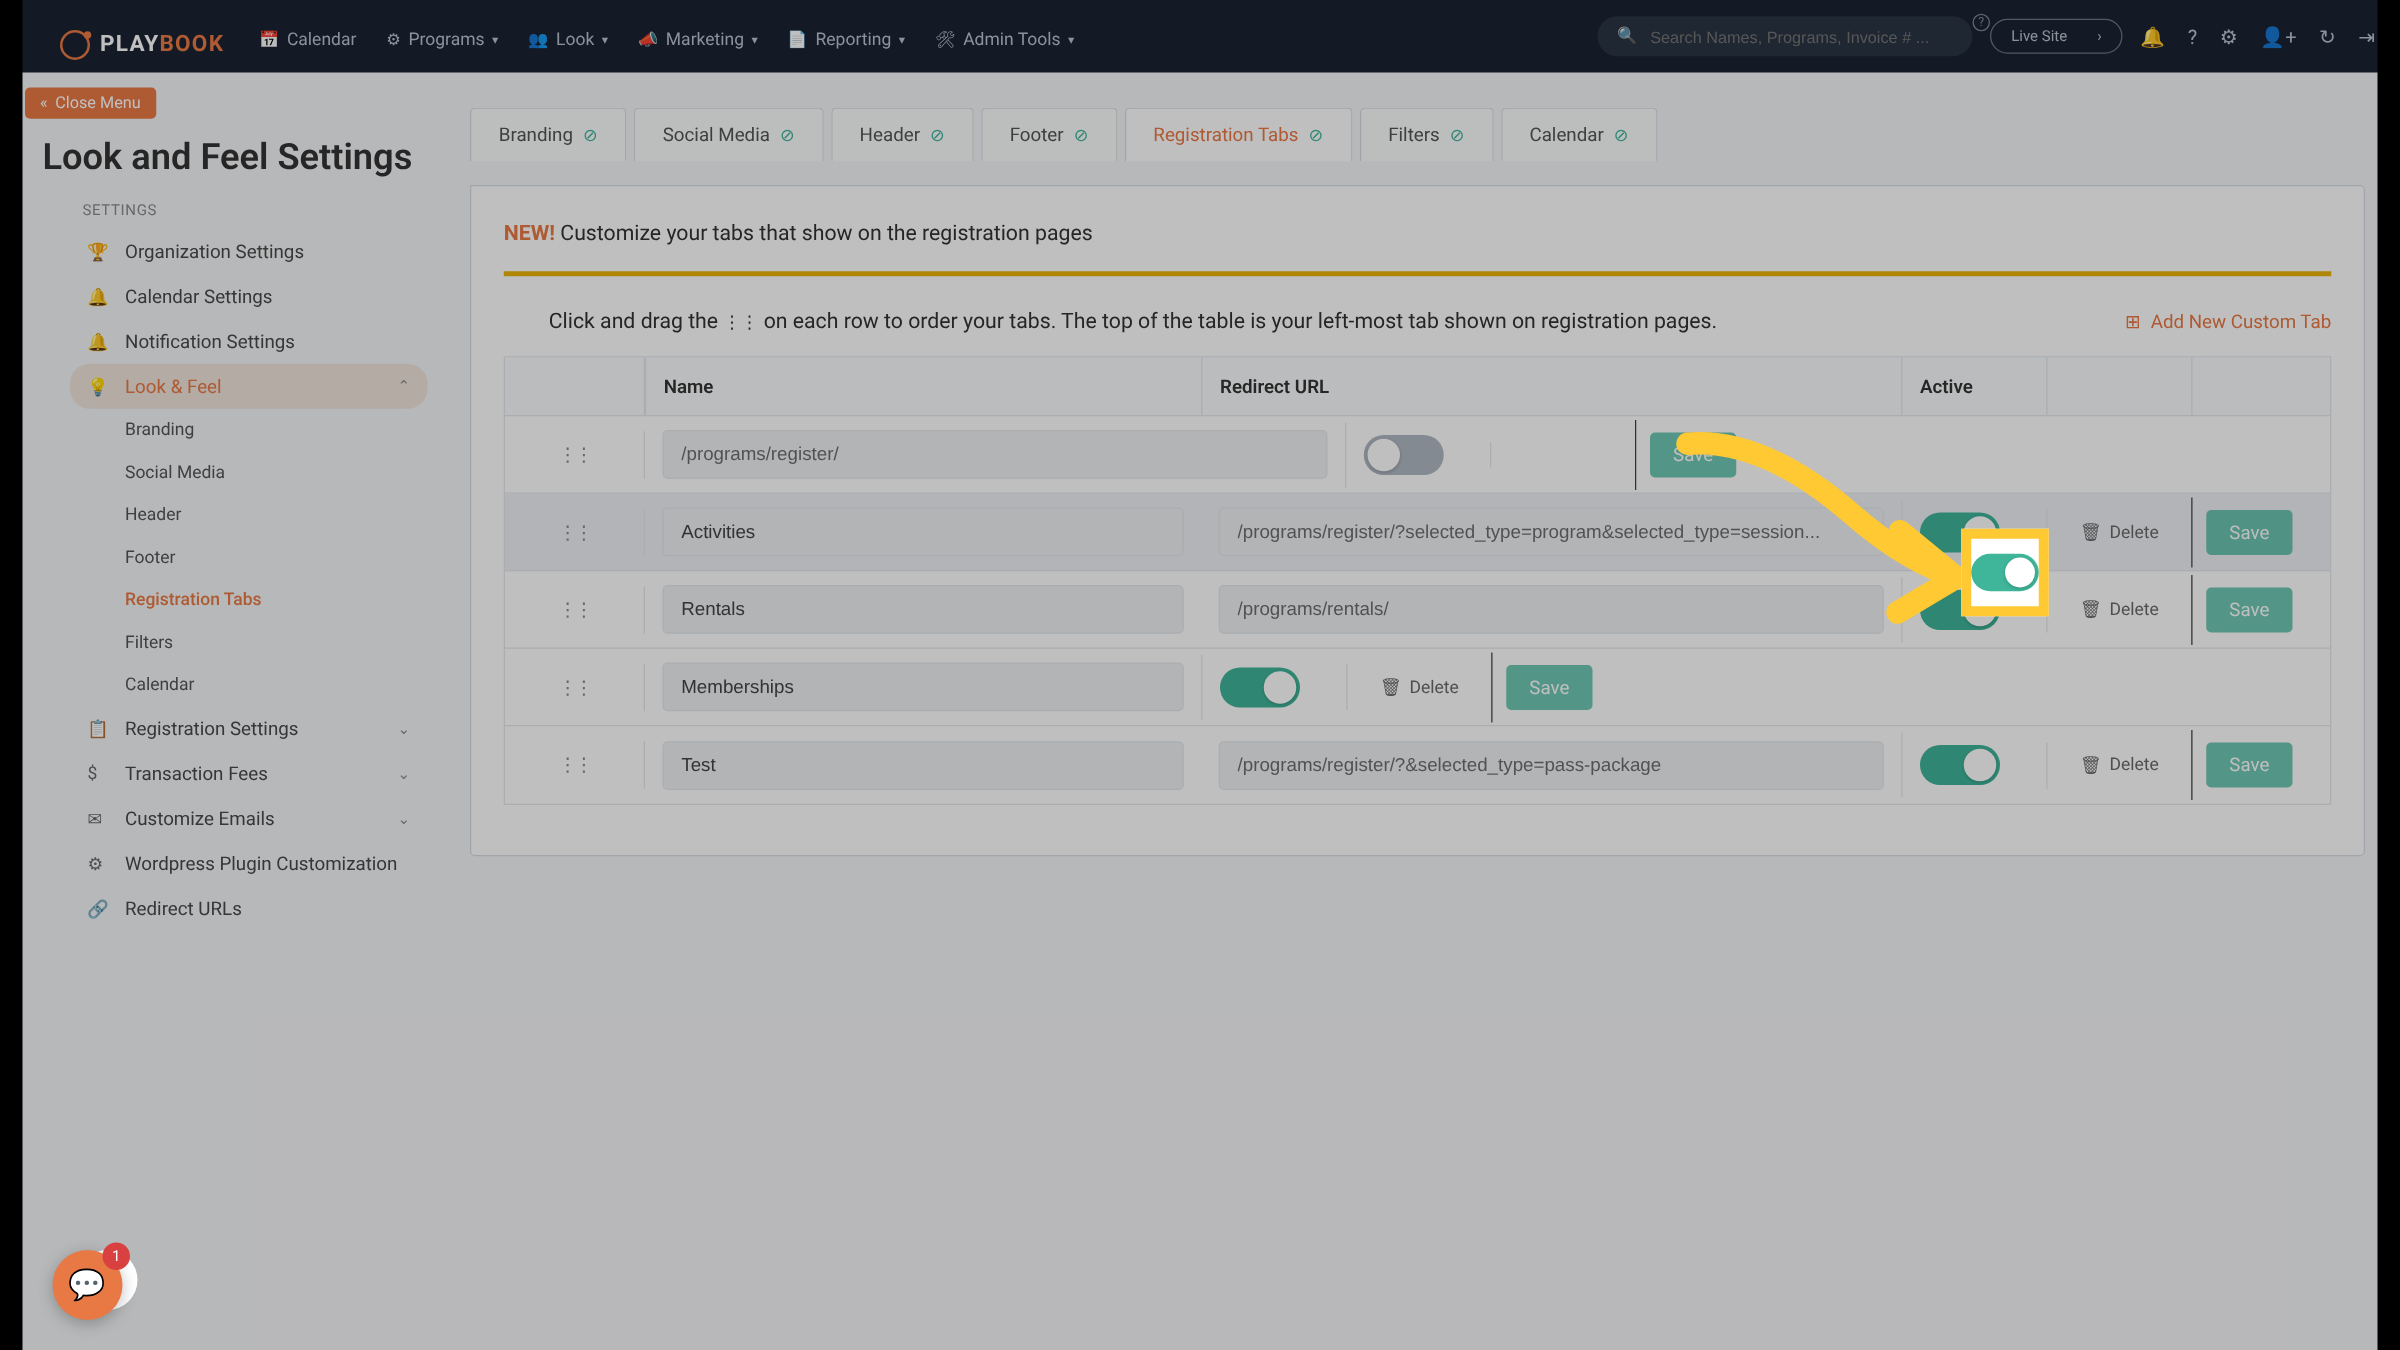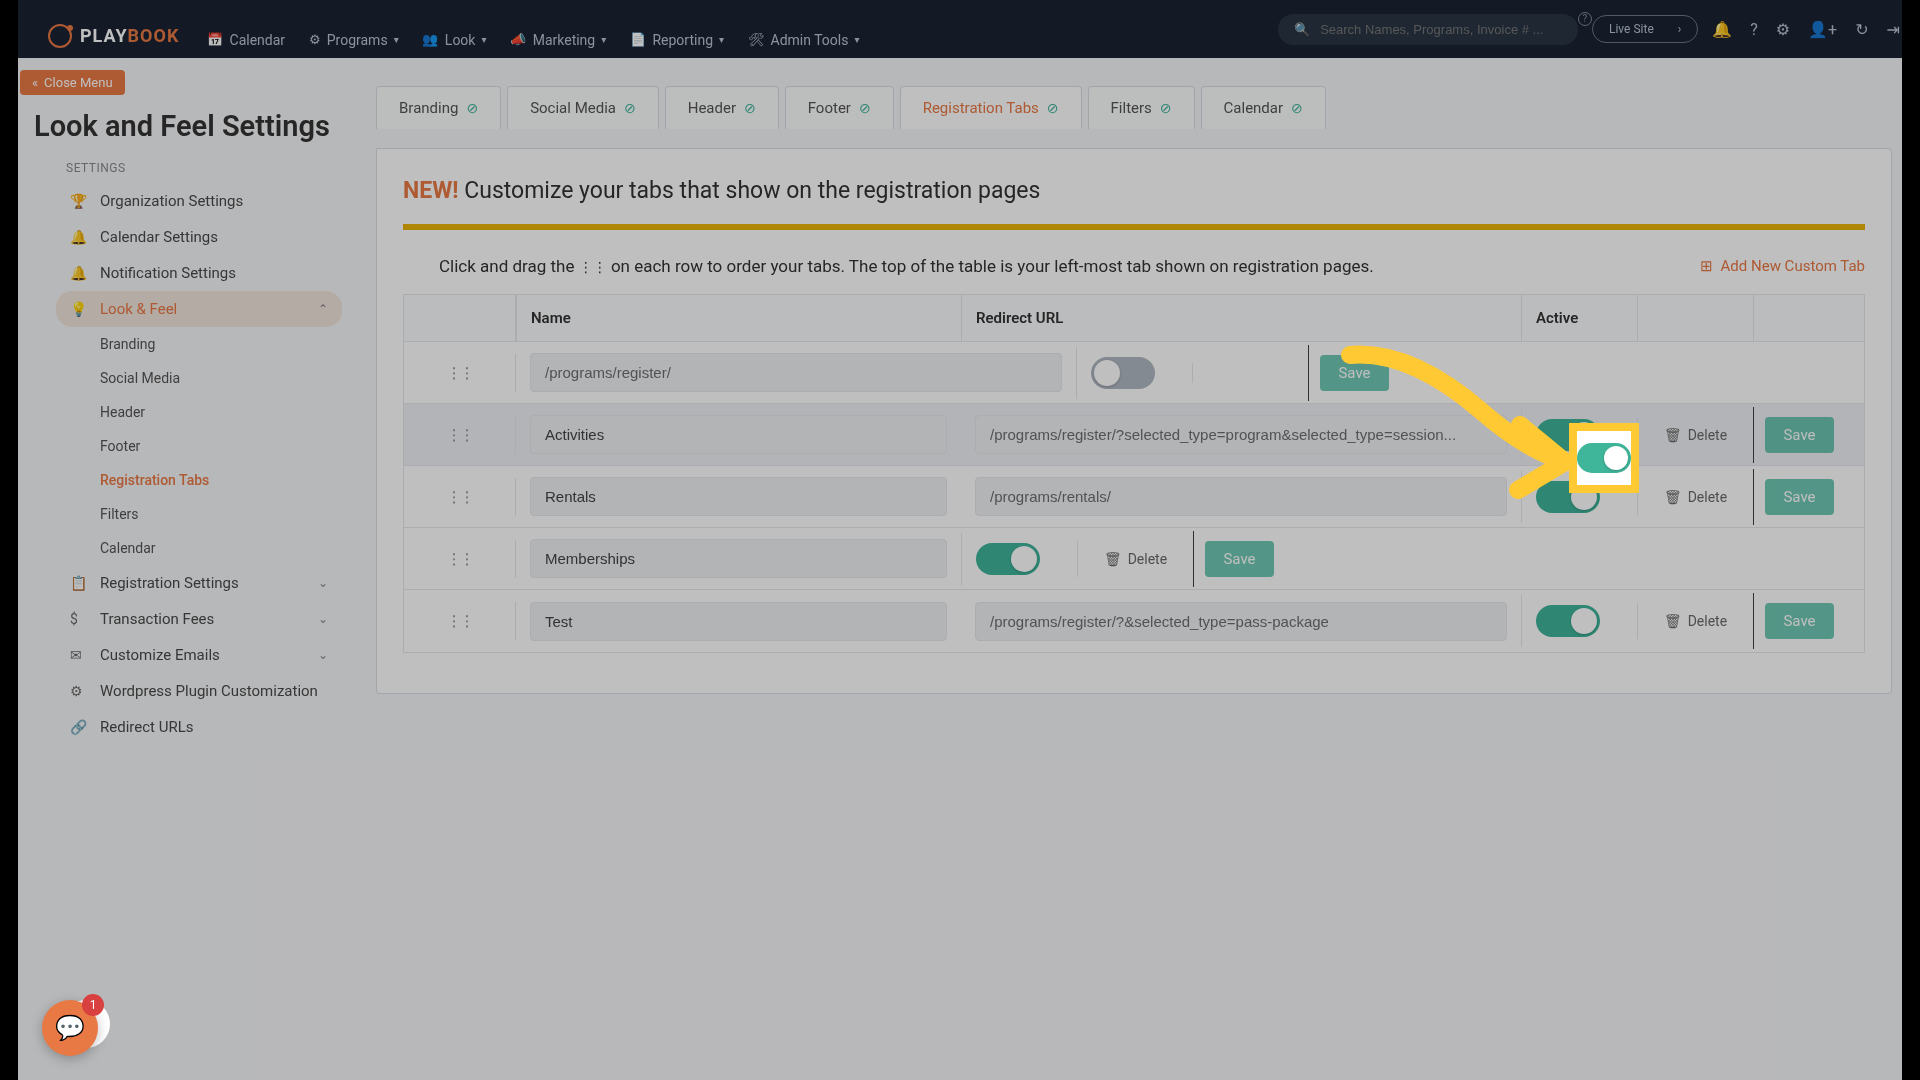--- a/index.html
+++ b/index.html
@@ -22,21 +22,21 @@
     
     .navbar {
       background: #1a2332;
       height: 58px;
       display: flex;
       align-items: center;
       padding: 0 20px 0 48px;
       color: #b8c4d0;
       justify-content: space-between;
     }
-    .nav-left { display: flex; align-items: flex-end; gap: 28px; margin-top: 13px; }
+    .nav-left { display: flex; align-items: flex-start; gap: 28px; margin-top: 13px; }
     .logo { display: flex; align-items: center; gap: 8px; font-weight: 700; font-size: 18px; letter-spacing: 1px; }
     .logo-icon { width: 24px; height: 24px; border: 2px solid #e87844; border-radius: 50%; position: relative; }
     .logo-icon::after { content: ""; position: absolute; right: -3px; top: -1px; width: 6px; height: 6px; background: #e87844; border-radius: 50%; }
     .logo-play { color: #fff; }
     .logo-book { color: #e87844; }
     .nav-links { display: flex; gap: 24px; font-size: 14px; }
     .nav-item { display: flex; align-items: center; gap: 6px; cursor: pointer; }
     .nav-item .icon { font-size: 13px; }
     .caret { font-size: 10px; }
     .nav-right { display: flex; align-items: center; gap: 14px; }
@@ -103,21 +103,21 @@
       padding: 12px 22px; font-size: 15px; color: #555;
       display: flex; align-items: center; gap: 8px; cursor: pointer;
       border-radius: 4px 4px 0 0;
     }
     .tab.active { background: #fff; color: #e87844; position: relative; z-index: 2; }
     .tab .check { color: #3fb59a; font-size: 14px; }
     .panel {
       background: #fff; border: 1px solid #d8dde3;
       padding: 18px 26px 40px 26px; margin-top: -1px; border-radius: 0 4px 4px 4px;
     }
-    .notice { font-size: 23px; color: #333; padding: 10px 0 20px 0; border-bottom: 6px solid #eab308; }
+    .notice { font-size: 17px; color: #333; padding: 10px 0 20px 0; border-bottom: 4px solid #eab308; }
     .notice .new { color: #e87844; font-weight: 700; }
     .instr-row { display: flex; justify-content: space-between; align-items: center; margin: 26px 0 18px 0; }
     .instr { font-size: 17px; color: #333; margin-left: 36px; }
     .instr .grip { font-size: 14px; }
     .add-btn { color: #e87844; font-size: 15px; display: flex; align-items: center; gap: 8px; cursor: pointer; }
     
     .tbl { width: 100%; border: 1px solid #e4e7ec; font-size: 15px; }
     .tbl-header { display: flex; background: #fafbfc; border-bottom: 1px solid #e4e7ec; font-weight: 600; color: #333; }
     .tbl-row { display: flex; border-bottom: 1px solid #e4e7ec; align-items: center; min-height: 62px; }
     .tbl-row:last-child { border-bottom: none; }

